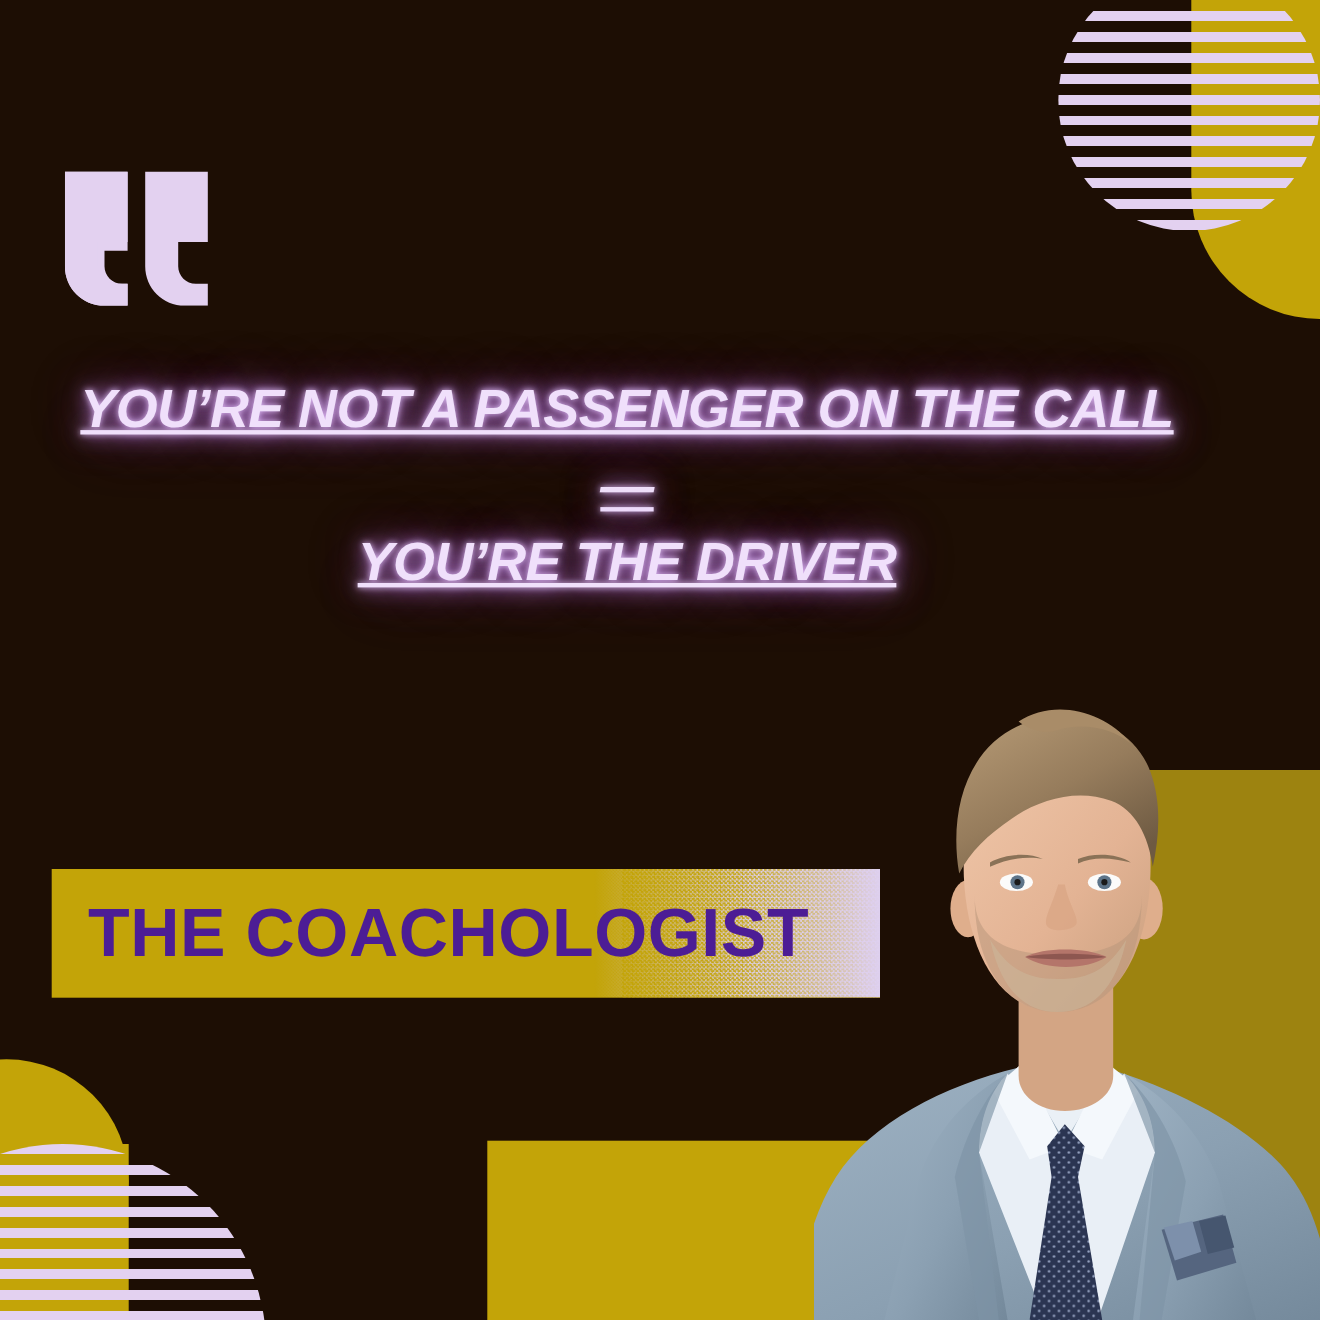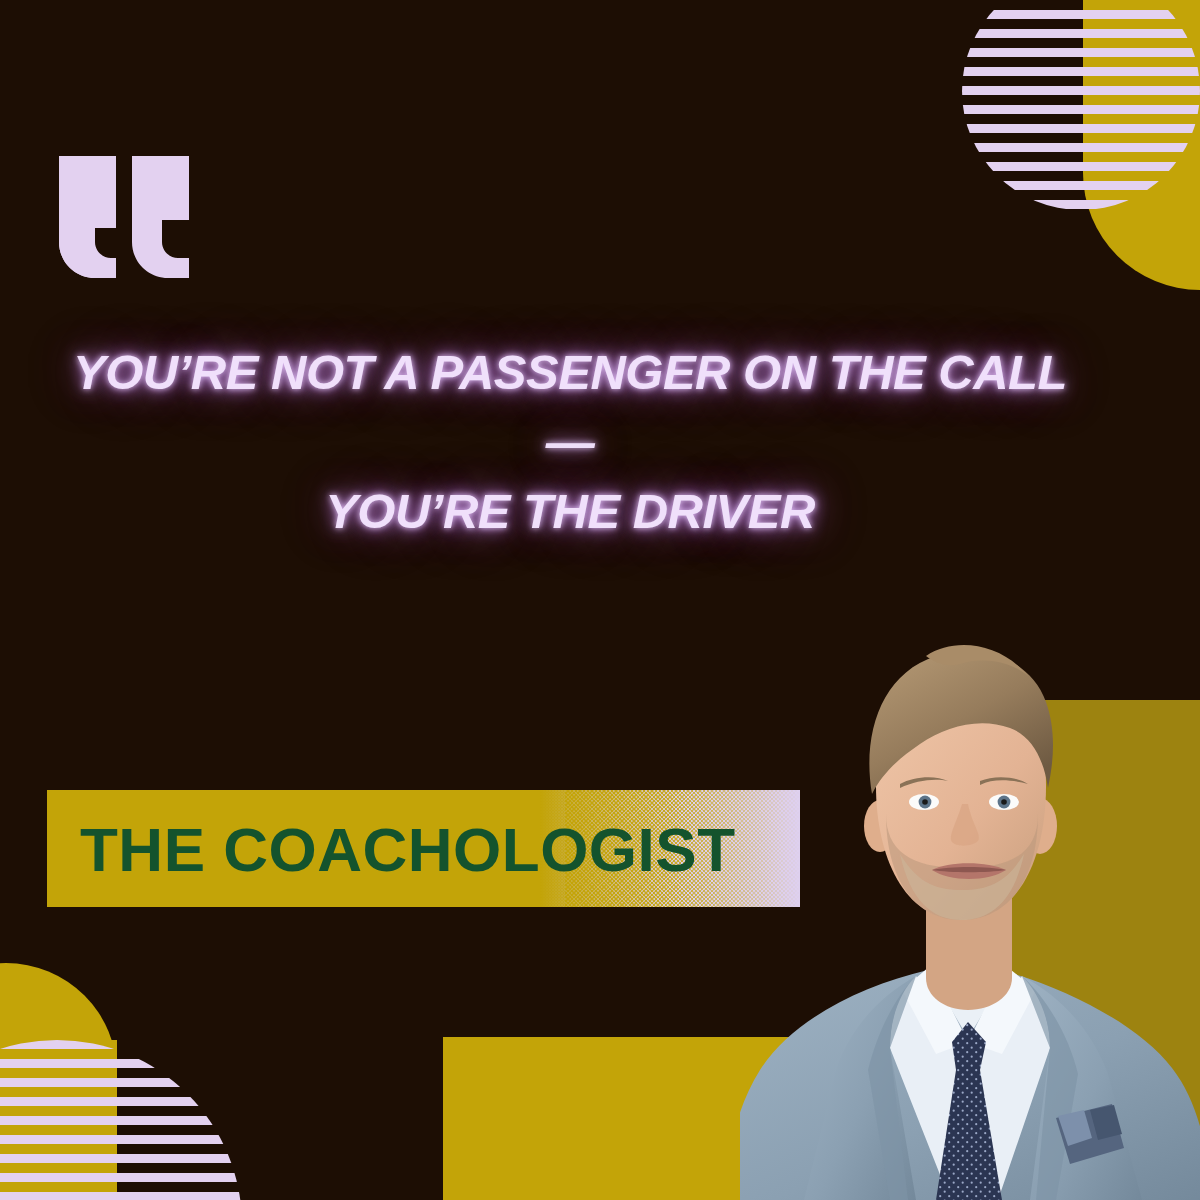--- a/index.html
+++ b/index.html
@@ -121,20 +121,21 @@
     font-style: italic;
     letter-spacing: -0.5px;
     line-height: 1.42;
     color: #f0e0fb;
     text-shadow:
       0 0 6px rgba(233,200,255,0.95),
       0 0 16px rgba(214,150,255,0.85),
       0 0 34px rgba(190,110,240,0.55),
       0 0 58px rgba(160, 70,220,0.35);
     white-space: pre-line;
+    text-decoration: underline;
   }
 
   
   #banner {
     position: absolute;
     left: 47px;
     top: 790px;
     width: 753px;
     height: 117px;
     background: #c3a408;
@@ -163,21 +164,21 @@
     -webkit-mask-image: linear-gradient(to right, rgba(0,0,0,1) 0%, rgba(0,0,0,0.85) 45%, rgba(0,0,0,0.25) 85%, rgba(0,0,0,0) 100%);
     mask-image: linear-gradient(to right, rgba(0,0,0,1) 0%, rgba(0,0,0,0.85) 45%, rgba(0,0,0,0.25) 85%, rgba(0,0,0,0) 100%);
   }
   #banner-text {
     position: absolute;
     left: 33px;
     top: 50%;
     transform: translateY(-50%);
     font-size: 62px;
     font-weight: bold;
-    color: #14532d;
+    color: #4c1d95;
     letter-spacing: 0.5px;
     white-space: nowrap;
     z-index: 4;
   }
 
   
   #portrait {
     position: absolute;
     left: 740px;
     top: 618px;

